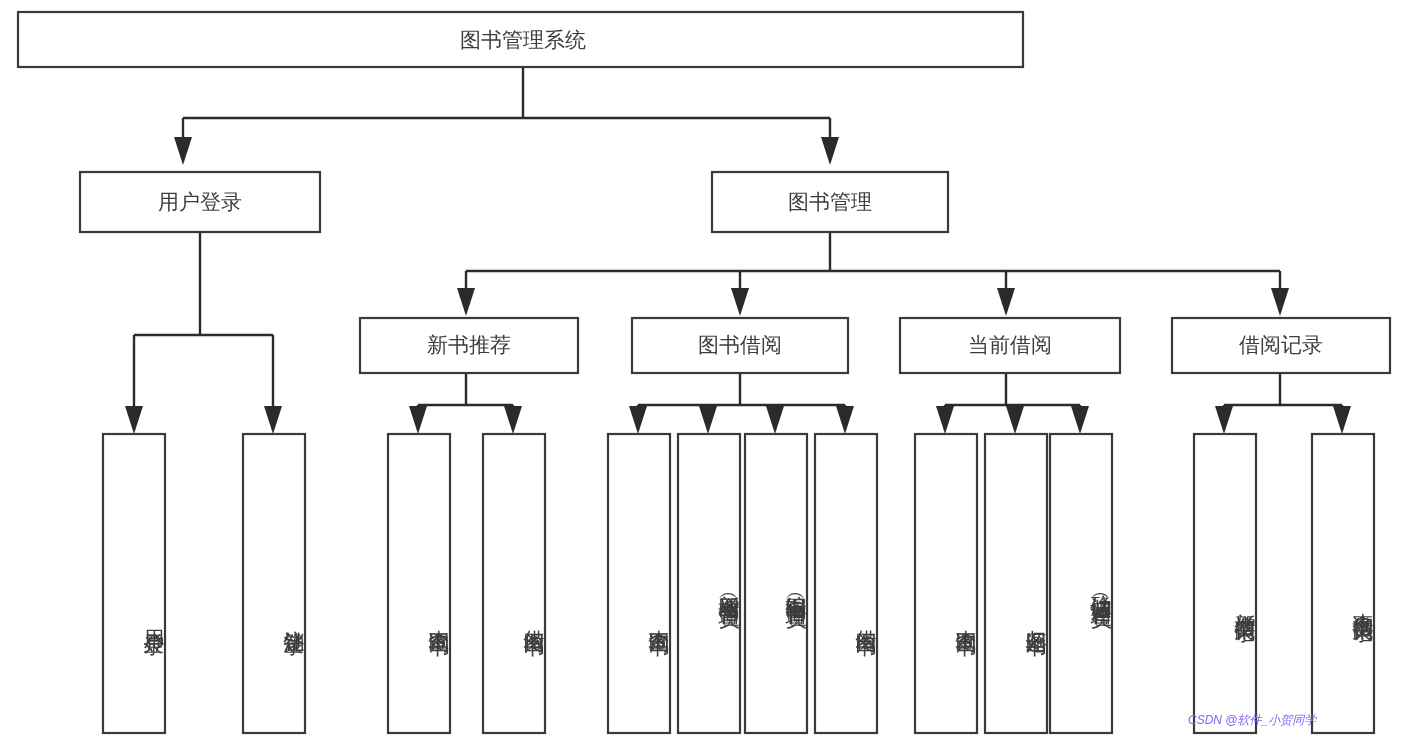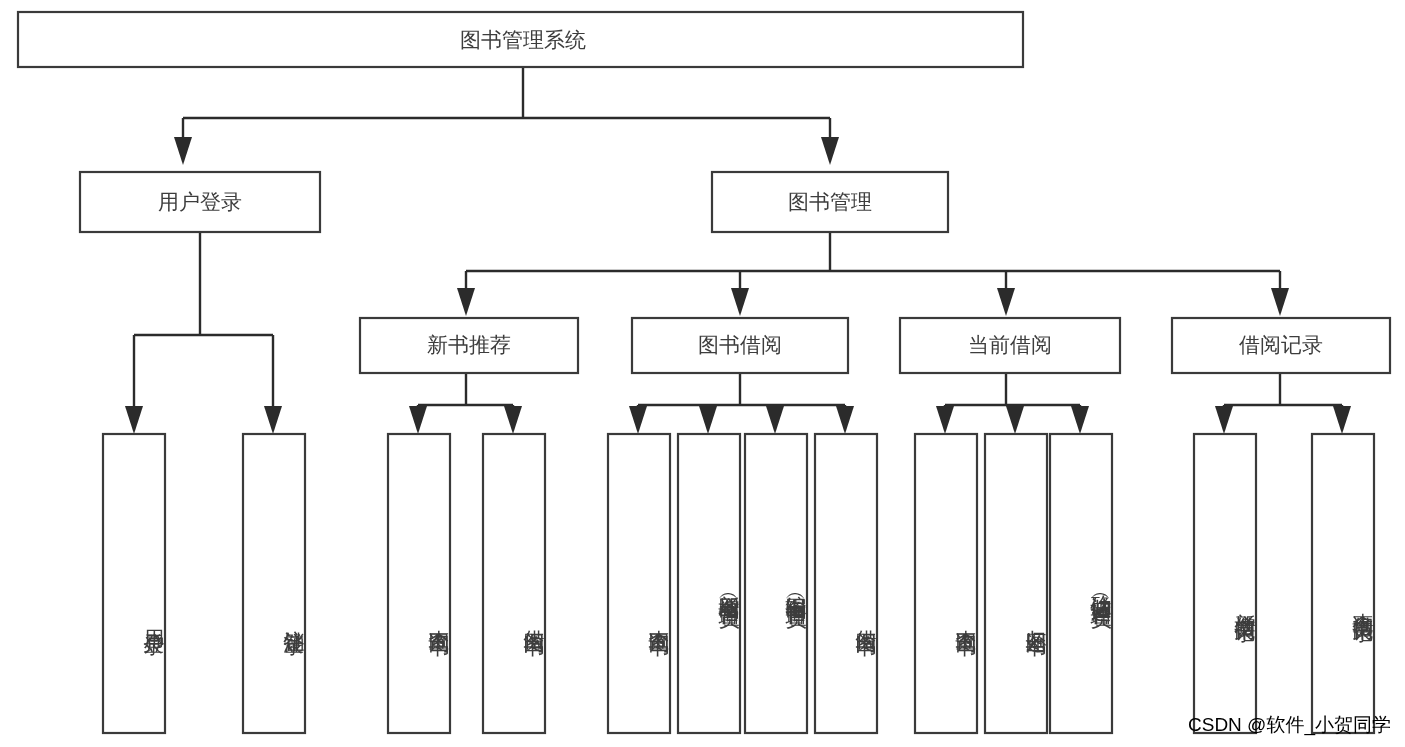--- a/index.html
+++ b/index.html
@@ -62,26 +62,27 @@
     line-height: 1;
     display: flex;
     align-items: flex-start;
     justify-content: center;
     text-align: center;
     user-select: none;
   }
   .watermark {
     position: absolute;
     font-family: "Liberation Sans", "DejaVu Sans", sans-serif;
-    font-size: 19px;
-    color: #000000;
+    font-size: 12px;
+    color: #8b5cf6;
     left: 1188px;
     top: 712px;
     white-space: nowrap;
     user-select: none;
+    font-style: italic;
   }
 </style>
 </head>
 <body>
 
 <div id="diagram-root">
 
   <svg class="chart-svg" viewBox="0 0 1405 747" xmlns="http://www.w3.org/2000/svg">
 
     <g>

